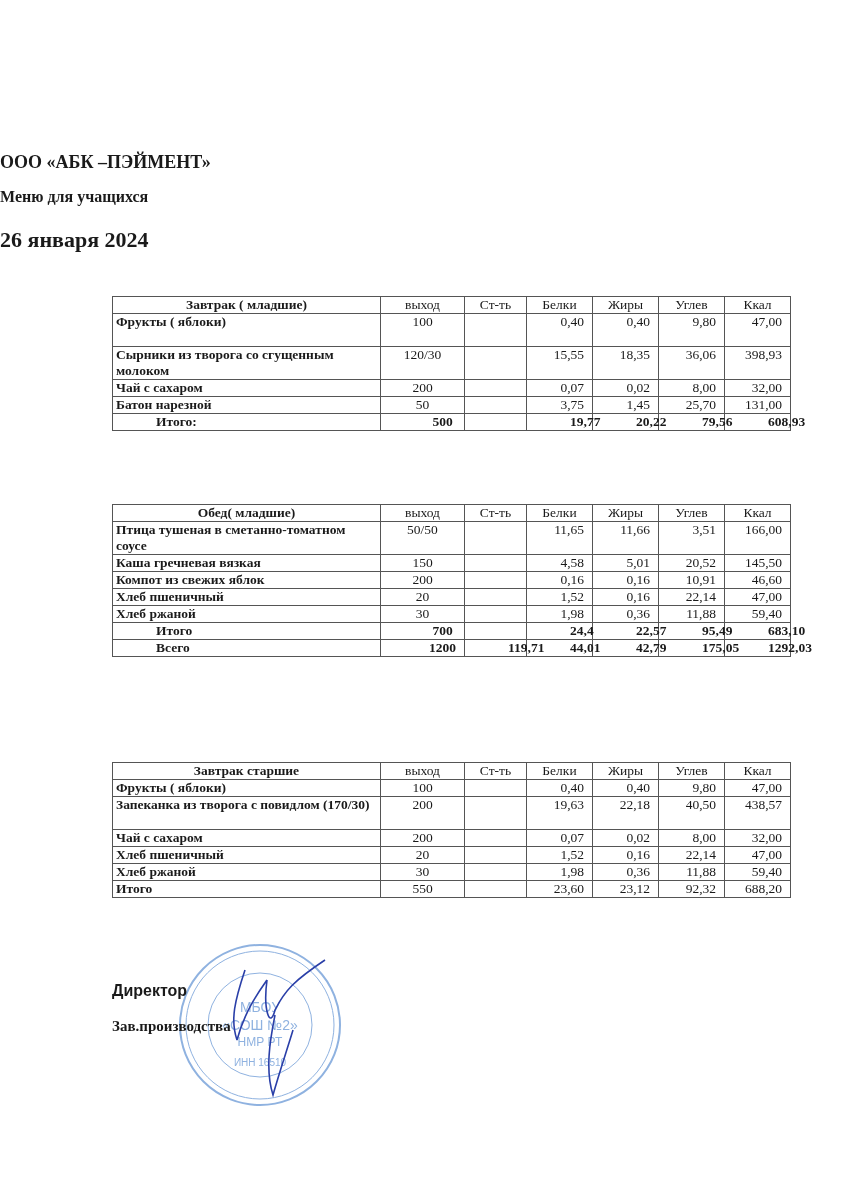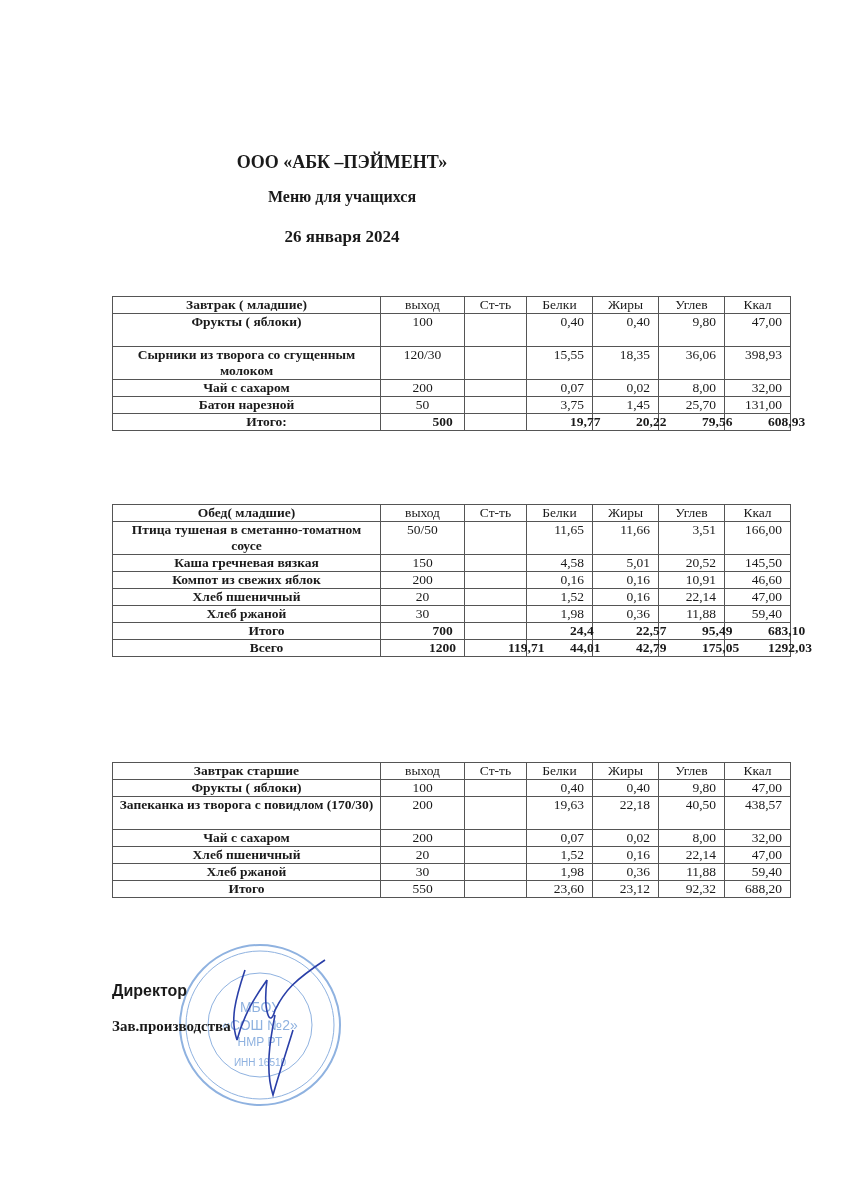--- a/index.html
+++ b/index.html
@@ -1,33 +1,33 @@
 <!DOCTYPE html>
 <html><head>
   <meta charset="utf-8">
   <style>
     html, body { margin: 0; padding: 0; }
     body {
       width: 848px; height: 1200px; background: #ffffff; position: relative;
       font-family: "Liberation Serif", "DejaVu Serif", serif; color: #1a1a1a; overflow: hidden;
     }
-    .header { position: absolute; left: 0; width: 684px; text-align: center; font-weight: bold; }
+    .header { position: absolute; left: 0; width: 684px; text-align: left; font-weight: bold; }
     .h1 { top: 152px; font-size: 18px; }
     .h2 { top: 188px; font-size: 16px; }
-    .h3 { top: 227px; font-size: 17px; }
+    .h3 { top: 227px; font-size: 22px; }
     table.menu {
       position: absolute; left: 112px; width: 678px; border-collapse: collapse; table-layout: fixed;
       font-size: 13.5px;
     }
     table.menu td, table.menu th {
       border: 1px solid #555; padding: 0 3px; vertical-align: top; line-height: 16px; height: 16px;
     }
     table.menu th { font-weight: normal; text-align: center; }
     table.menu th.title { font-weight: bold; }
-    table.menu td.name { font-weight: bold; text-align: center; }
+    table.menu td.name { font-weight: bold; text-align: left; }
     table.menu td.num { text-align: center; }
     table.menu td.val { text-align: right; padding-right: 8px; }
     table.menu tr.bold td { font-weight: bold; padding-left: 43px; }
     table.menu tr.tall td { height: 32px; }
     col.c1 { width: 268px; } col.c2 { width: 84px; } col.c3 { width: 62px; }
     col.c4 { width: 66px; } col.c5 { width: 66px; } col.c6 { width: 66px; } col.c7 { width: 66px; }
     #t1 { top: 296px; } #t2 { top: 504px; } #t3 { top: 762px; }
     .sig { position: absolute; left: 112px; font-size: 15px; font-weight: bold; }
     .sig1 { top: 982px; font-family: "Liberation Sans", "DejaVu Sans", sans-serif; font-size: 16px; }
     .sig2 { top: 1018px; }

